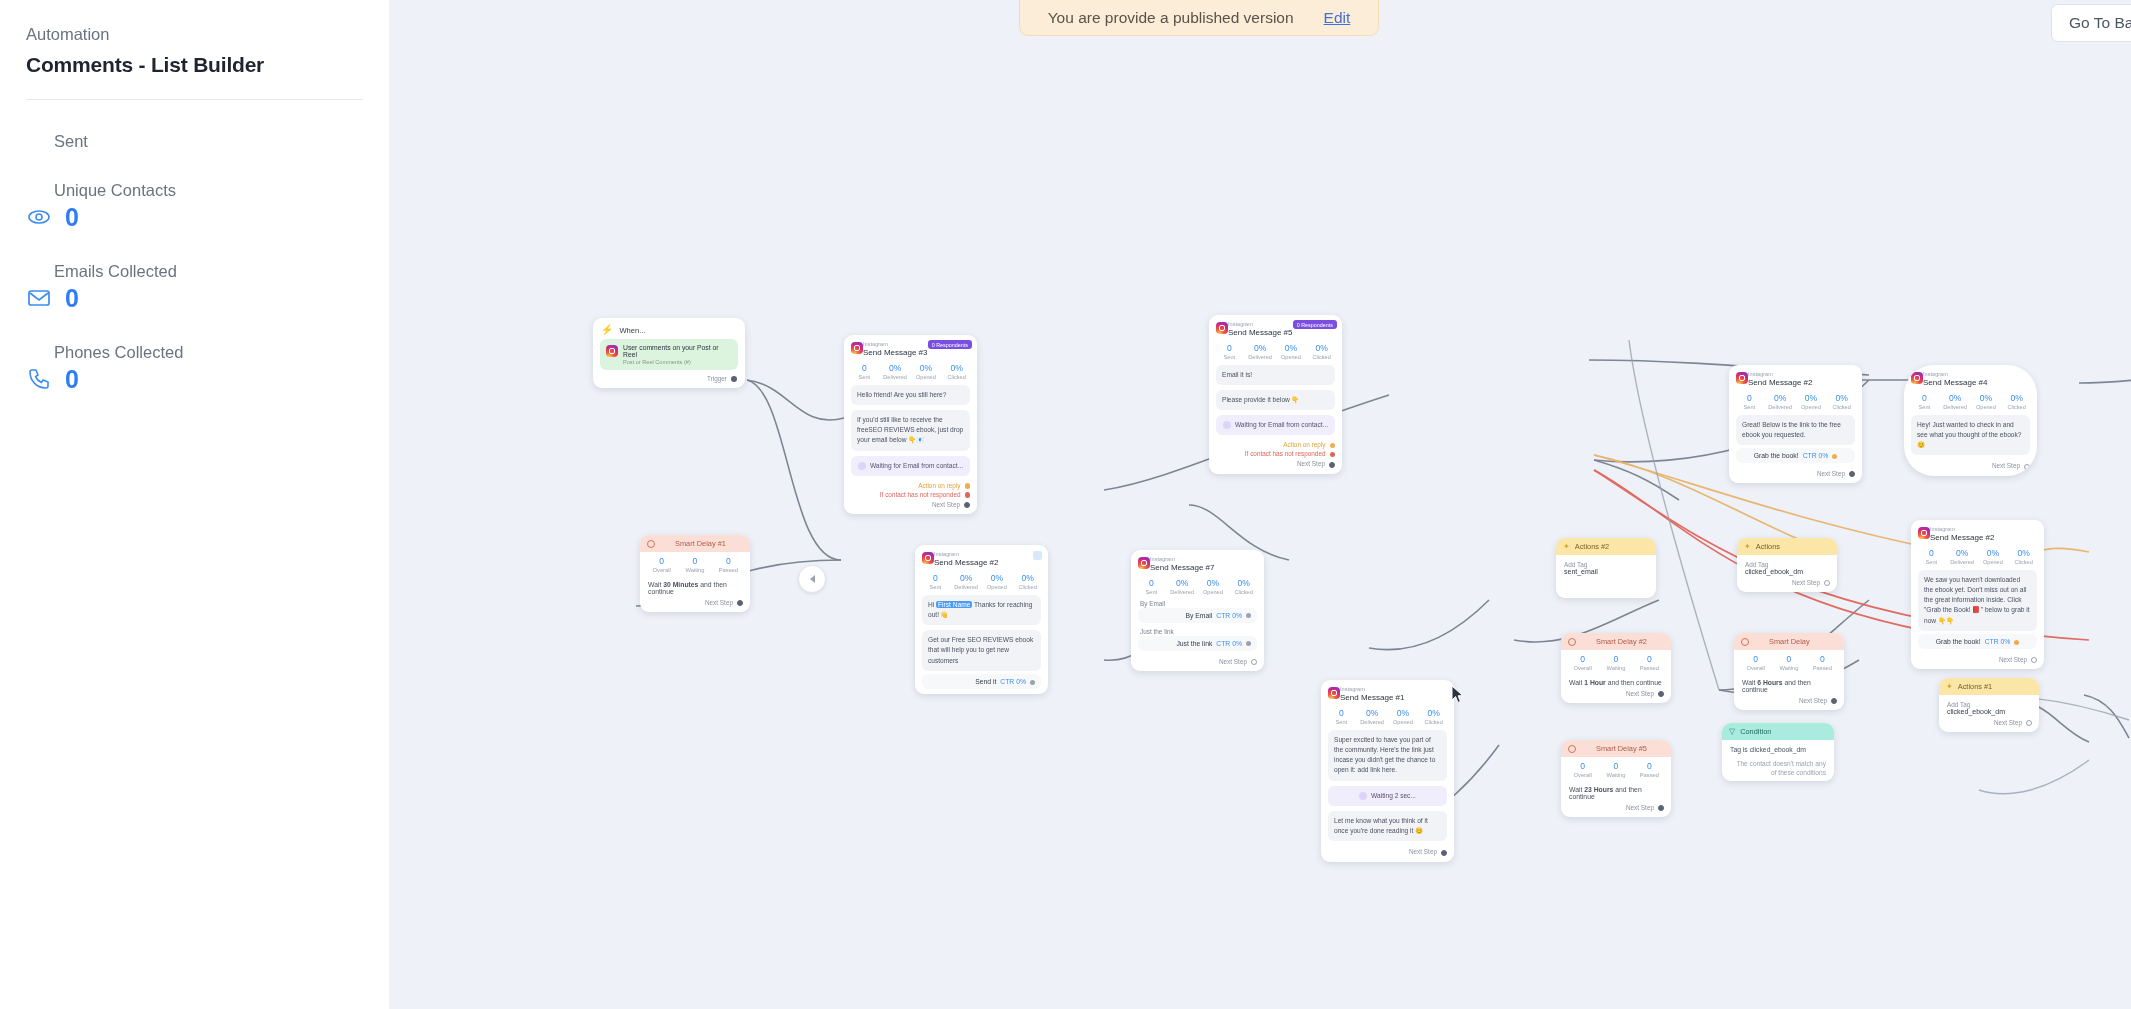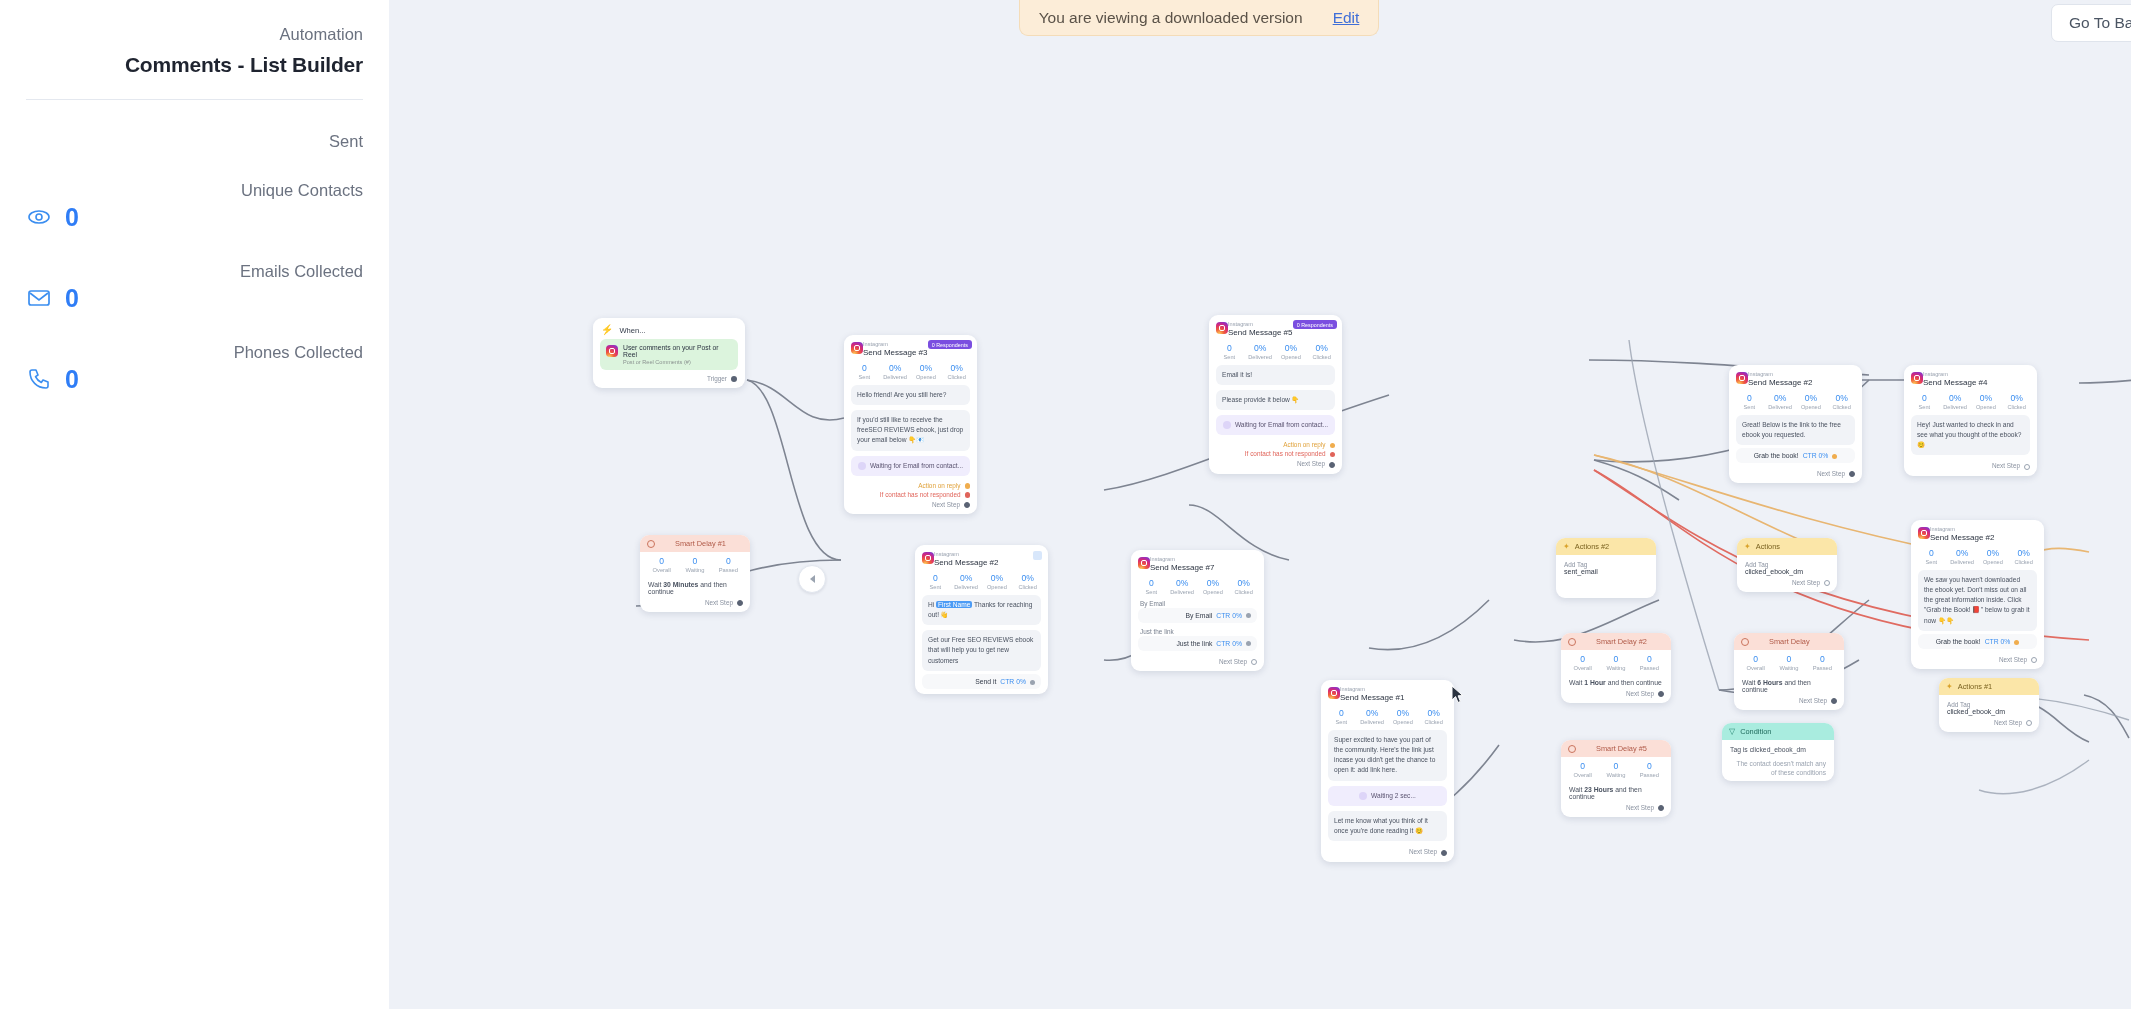--- a/index.html
+++ b/index.html
@@ -9,21 +9,21 @@
     font-family:"Liberation Sans", sans-serif;
     background:#eef1f7;
     overflow:hidden;
     position:relative;
     -webkit-font-smoothing:antialiased;
   }
 
   
   #sidebar {
     position:absolute; left:0; top:0; width:389px; height:1009px;
-    background:#ffffff; z-index:30;text-align:right;
+    background:#ffffff; z-index:30;
   }
   .sb-head { padding:22px 26px 0 26px; }
   .sb-eyebrow { font-size:16.5px; color:#6b7280; line-height:1.5; }
   .sb-title { font-size:21px; font-weight:bold; color:#1f2430; margin-top:6px; letter-spacing:-0.2px;}
   .sb-divider { margin:22px 26px 0 26px; border-top:1px solid #e4e8ef; }
   .sb-sect { padding:22px 26px 0 26px; }
   .sb-label-row { display:flex; align-items:center; gap:7px; font-size:16px; color:#4b5563; }
   .q-mark {
     width:15px; height:15px; border-radius:50%; border:1.3px solid #9aa3b0;
     display:inline-flex; align-items:center; justify-content:center;
@@ -194,21 +194,21 @@
               <path d="M5 3 h4 l2 5 -2.5 1.7 a12 12 0 0 0 5.8 5.8 L16 13 l5 2 v4 a2 2 0 0 1 -2 2 C10 21 3 14 3 5 a2 2 0 0 1 2 -2 z" fill="none" stroke="#3b8ef0" stroke-width="1.6" stroke-linejoin="round"></path>
             </svg>
         </span>
         <span class="stat-value">0</span>
       </div>
     </div>
   </div>
 </div>
 
 <div id="banner">
-  <span class="btxt">You are viewing a downloaded version</span>
+  <span class="btxt">You are provide a published version</span>
   <span class="blink">Edit</span>
 </div>
 <div id="gotobasic">Go To Ba</div>
 
 <div id="canvas">
 
   <svg id="edges">
     <g fill="none" stroke="#6b7280" stroke-width="1.6" opacity="0.85">
       <path d="M358,380 C400,385 410,430 455,418"></path>
       <path d="M358,380 C400,390 400,560 452,560"></path>
@@ -514,21 +514,21 @@
       <div class="nd-stat">
           <div class="v">0%</div>
           <div class="k">Clicked</div>
         </div>
     </div>
     <div class="bubble">Great! Below is the link to the free ebook you requested.</div>
     <div class="btn-bubble" style="text-align:center"><span>Grab the book!</span><span class="ctr">CTR 0%</span><span class="dot-r dot-o"></span></div>
     <div class="nd-foot filled"><span>Next Step</span><span class="ring"></span></div>
   </div>
 
-  <div class="node" style="left:1515px; top:365px; width:133px;">
+  <div class="node" style="left:1515px; top:365px; width:133px;border-radius:30px;">
     <div class="nd-head">
       <span class="ig-badge">
           <i></i>
         </span>
       <span>
         <span class="nd-sub" style="display:block">Instagram</span>
         <span class="nd-title" style="display:block">Send Message #4</span>
       </span>
     </div>
     <div class="nd-stats">

